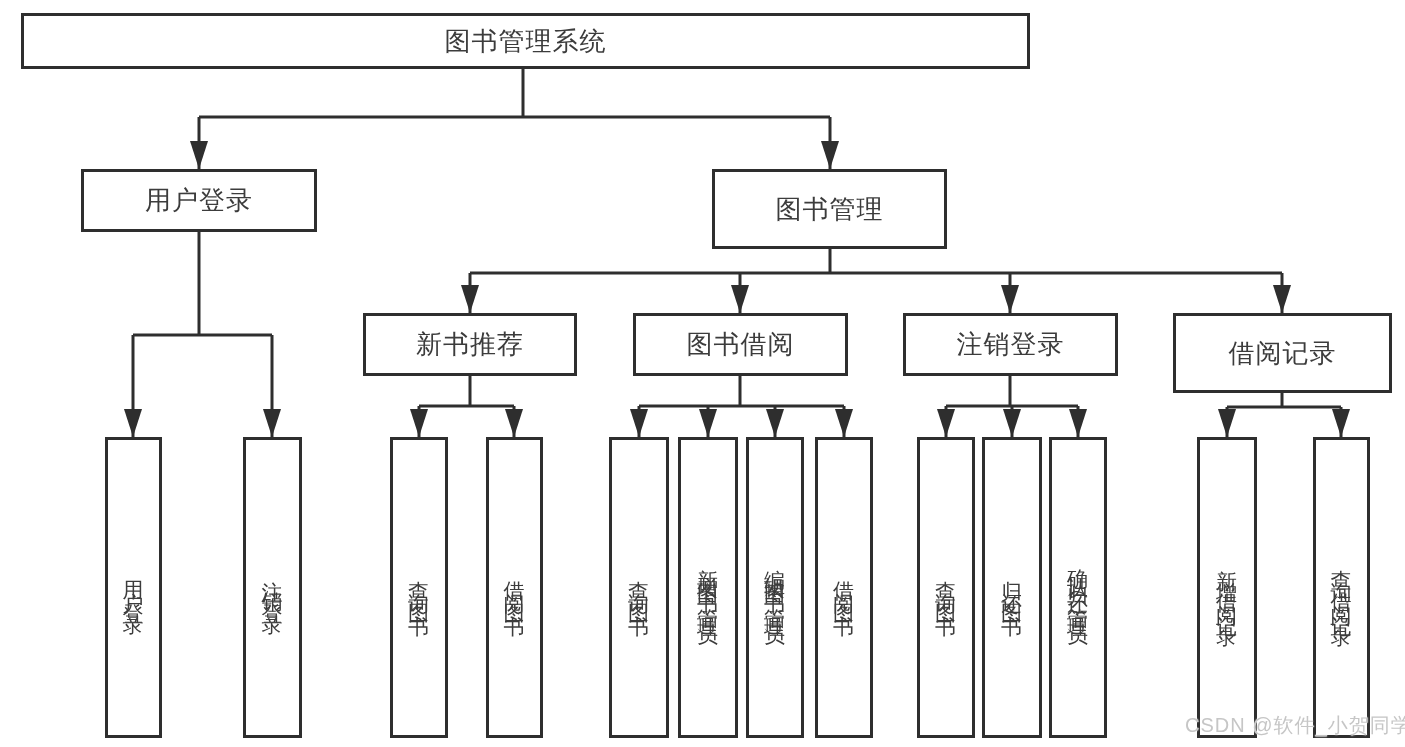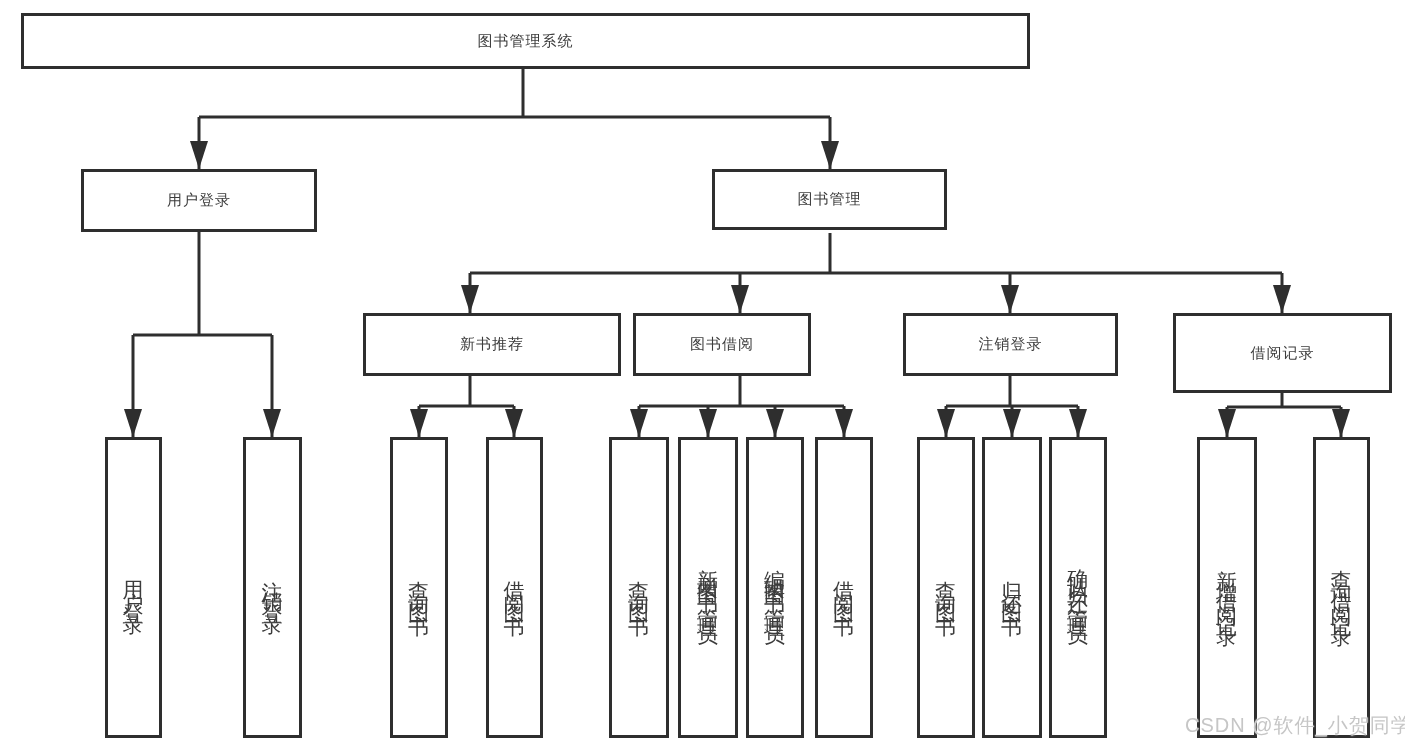--- a/index.html
+++ b/index.html
@@ -8,21 +8,21 @@
     background:#ffffff; overflow:hidden;
     font-family:"Liberation Sans", sans-serif;
   }
   .connectors { position:absolute; left:0; top:0; z-index:1; }
   .node {
     position:absolute; box-sizing:border-box;
     border:3px solid #2e2e2e; background:#ffffff;
     display:flex; align-items:center; justify-content:center;
     color:#3c3c3c; z-index:2;
   }
-  .hnode { font-size:15px; letter-spacing:1px; }
+  .hnode { font-size:26px; letter-spacing:1px; }
   .vnode {
     writing-mode:vertical-rl;
     font-size:21px; letter-spacing:0.55em; line-height:1;
     text-align:center;
   }
   .vnode.tight { letter-spacing:0.38em; }
   .watermark {
     position:absolute; left:1185px; top:712px; z-index:5;
     font-size:20px; color:#c6c6c6; letter-spacing:1px; white-space:nowrap;
     text-shadow:0 0 2px #ffffff, 0 0 1px #ffffff;
@@ -62,24 +62,24 @@
       <polygon points="1003,409 1021,409 1012,437"></polygon>
       <polygon points="1069,409 1087,409 1078,437"></polygon>
       <polygon points="1218,409 1236,409 1227,437"></polygon>
       <polygon points="1332,409 1350,409 1341,437"></polygon>
     </g>
   </svg>
 
   <div class="node hnode" style="left:21px; top:13px; width:1009px; height:56px;">图书管理系统</div>
 
   <div class="node hnode" style="left:81px; top:169px; width:236px; height:63px;">用户登录</div>
-  <div class="node hnode" style="left:712px; top:169px; width:235px; height:61px;text-align:right;">图书管理</div>
+  <div class="node hnode" style="left:712px; top:169px; width:235px; height:80px;text-align:right;">图书管理</div>
 
-  <div class="node hnode" style="left:363px; top:313px; width:258px; height:63px;">新书推荐</div>
-  <div class="node hnode" style="left:633px; top:313px; width:178px; height:63px;">图书借阅</div>
+  <div class="node hnode" style="left:363px; top:313px; width:214px; height:63px;">新书推荐</div>
+  <div class="node hnode" style="left:633px; top:313px; width:215px; height:63px;">图书借阅</div>
   <div class="node hnode" style="left:903px; top:313px; width:215px; height:63px;">注销登录</div>
   <div class="node hnode" style="left:1173px; top:313px; width:219px; height:80px;">借阅记录</div>
 
   <div class="node vnode" style="left:105px; top:437px; width:57px; height:301px;">用户登录</div>
   <div class="node vnode" style="left:243px; top:437px; width:59px; height:301px;">注销登录</div>
 
   <div class="node vnode" style="left:390px; top:437px; width:58px; height:301px;">查询图书</div>
   <div class="node vnode" style="left:486px; top:437px; width:57px; height:301px;">借阅图书</div>
 
   <div class="node vnode" style="left:609px; top:437px; width:60px; height:301px;">查询图书</div>

